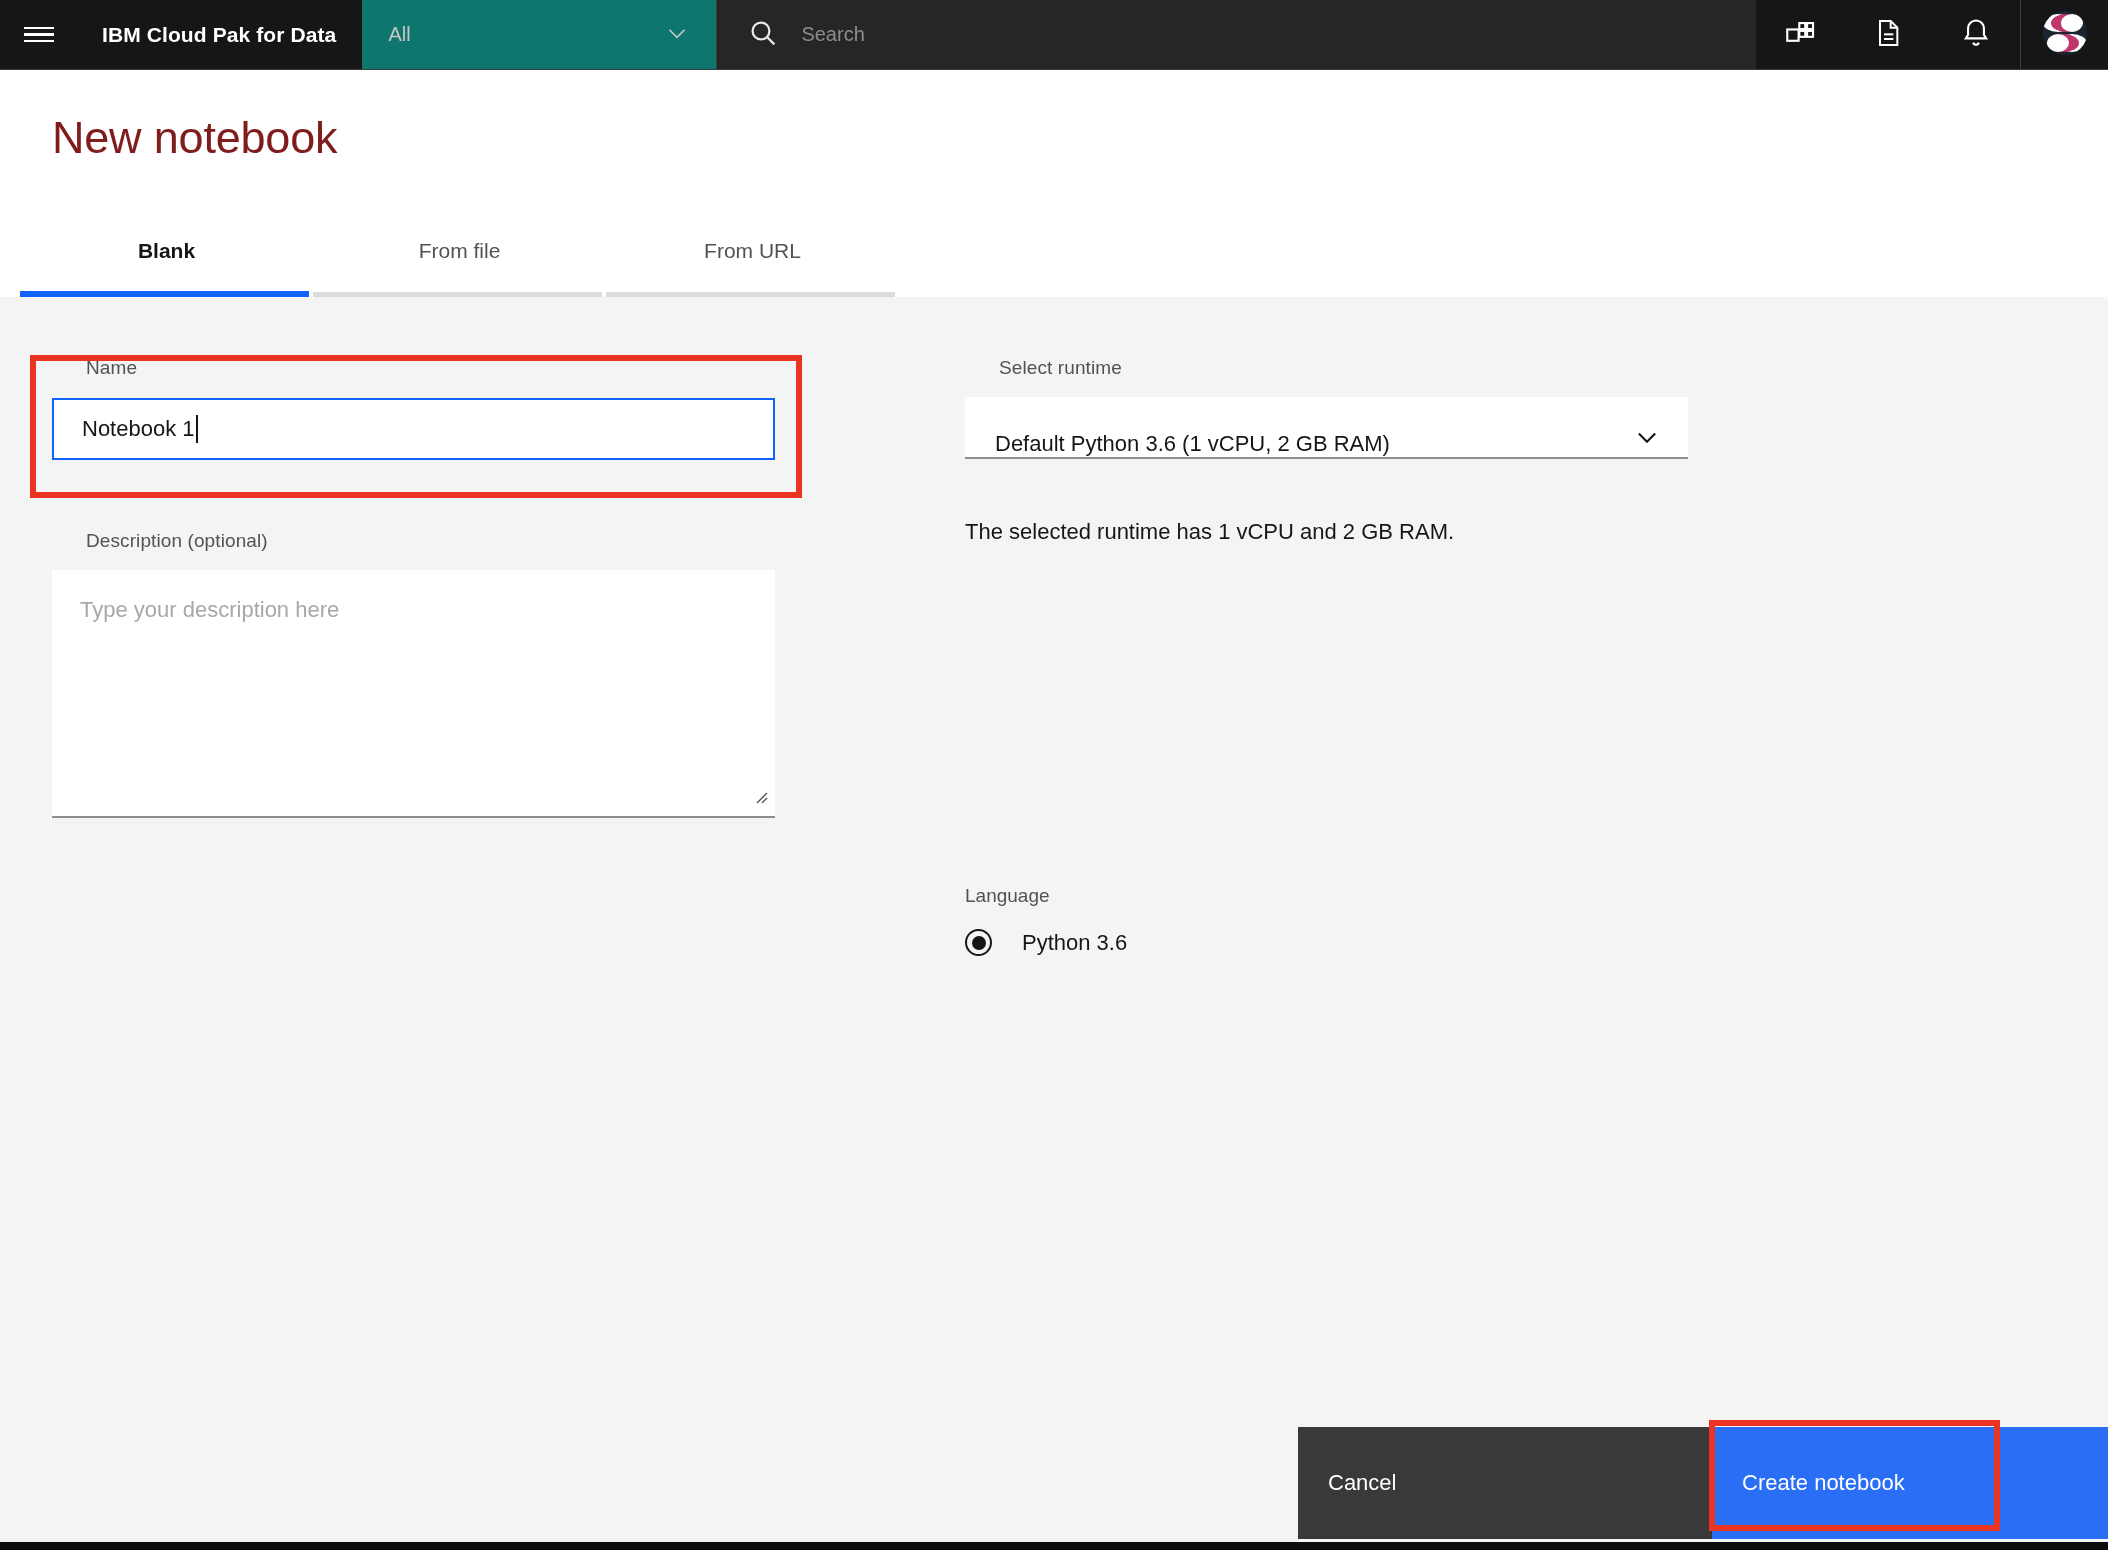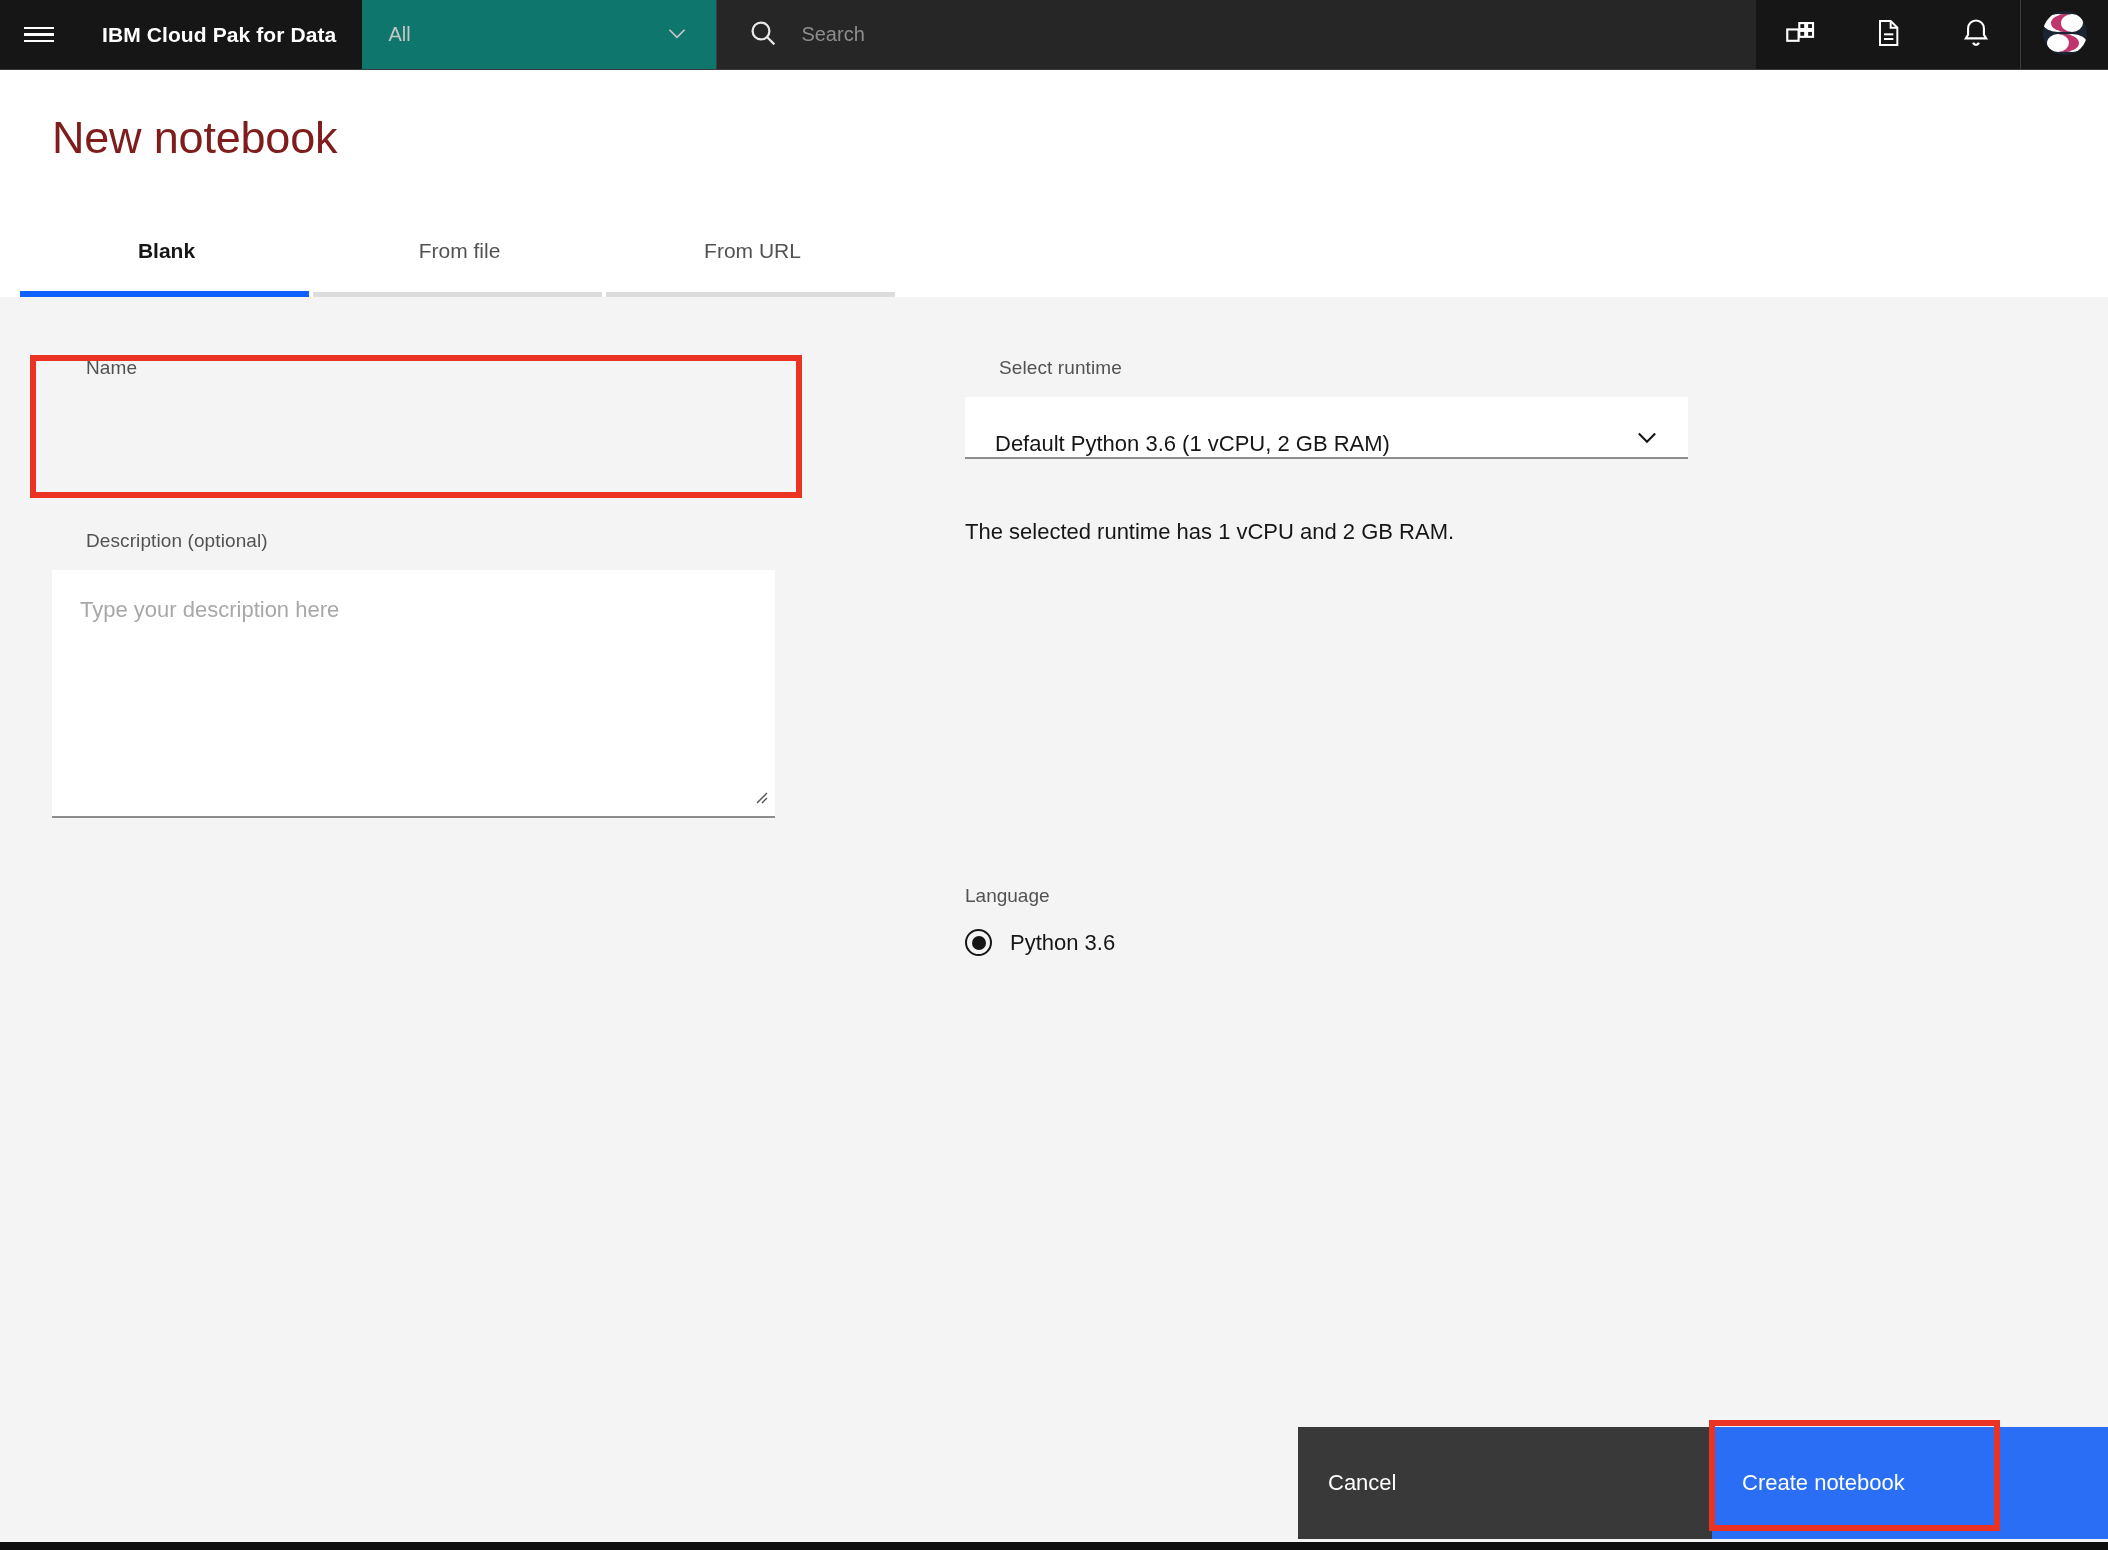--- a/index.html
+++ b/index.html
@@ -112,21 +112,21 @@
     border-bottom: 2px solid #8d8d8d; display: flex; align-items: flex-end;
     justify-content: space-between; padding: 0 27px 0 30px;
     font-size: 22px; color: #161616;
   }
   .runtime-note {
     position: absolute; left: 965px; top: 222px;
     font-size: 22px; color: #161616;
   }
   .lang-block { position: absolute; left: 965px; top: 588px; }
   .lang-label { font-size: 19px; color: #525252; }
-  .radio-row { margin-top: 22px; display: flex; align-items: center; gap: 18px; }
+  .radio-row { margin-top: 22px; display: flex; align-items: center; gap: 30px; }
   .radio {
     width: 27px; height: 27px; border-radius: 50%; border: 2px solid #161616;
     display: flex; align-items: center; justify-content: center;
   }
   .radio .dot { width: 14px; height: 14px; border-radius: 50%; background: #161616; }
   .radio-label { font-size: 22px; color: #161616; }
 
   
   .footer-btns {
     position: absolute; left: 1298px; top: 1427px; display: flex; height: 112px;
@@ -247,20 +247,24 @@
     </div>
     <div class="tab tab-url">
       <span class="lbl">From URL</span>
     </div>
   </div>
 
   <div class="content">
 
     <div class="name-block">
       <div class="label">Name</div>
+      <div class="name-input">
+        <span>Notebook 1</span>
+          <span class="caret"></span>
+      </div>
     </div>
 
     <div class="desc-block">
       <div class="label">Description (optional)</div>
       <div class="desc-area">
         <span class="desc-ph">Type your description here</span>
         <span class="resize-grip">
           <svg width="20" height="20" viewBox="0 0 20 20" stroke="#525252" stroke-width="1.3">
             <line x1="18" y1="8" x2="8" y2="18"></line>
             <line x1="18" y1="13" x2="13" y2="18"></line>

